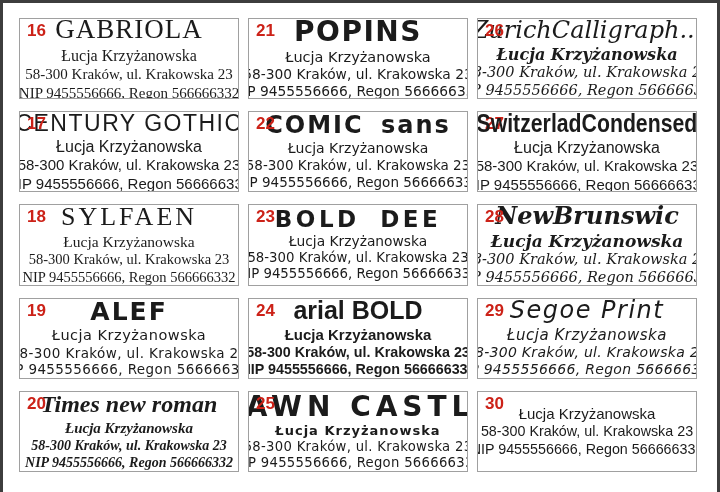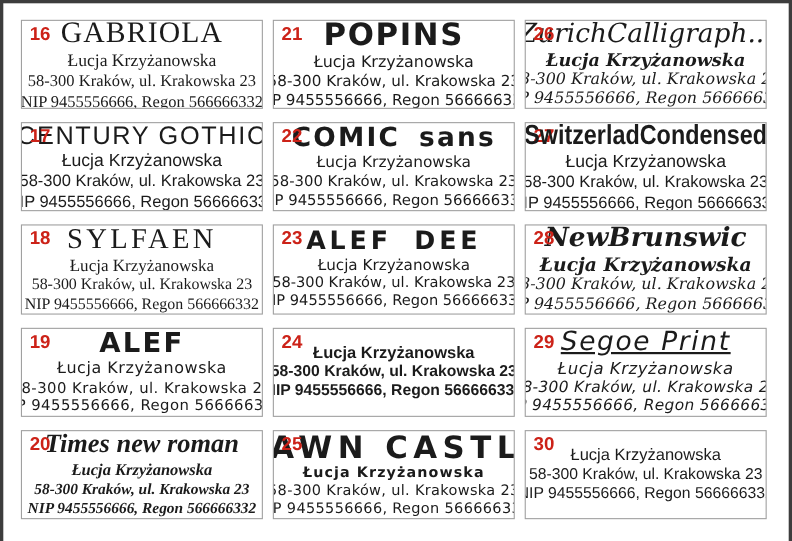--- a/index.html
+++ b/index.html
@@ -110,21 +110,21 @@
   .c27 .addr,.c27 .ids{font-size:15px;}
 
   
   .c28{font-family:"DejaVu Serif",serif;font-style:italic;}
   .c28 .title{font-size:24px;font-weight:bold;}
   .c28 .name{font-size:17px;font-weight:bold;}
   .c28 .addr,.c28 .ids{font-size:14.5px;}
 
   
   .c29{font-family:"DejaVu Sans",sans-serif;font-style:italic;}
-  .c29 .title{font-size:24px;letter-spacing:1.5px;text-decoration:underline;}
+  .c29 .title{font-size:24px;letter-spacing:1.5px;}
   .c29 .name{font-size:15px;letter-spacing:.5px;}
   .c29 .addr,.c29 .ids{font-size:14px;letter-spacing:.3px;}
 
   
   .c30 .title{font-size:27px;font-weight:bold;letter-spacing:.5px;}
   .c30 .name{font-size:15px;}
   .c30 .addr,.c30 .ids{font-size:14.3px;}
 </style>
 </head>
 <body>
@@ -182,21 +182,21 @@
   <div class="cell c18">
     <span class="num">18</span>
     <div class="title">SYLFAEN</div>
     <div class="line name">Łucja Krzyżanowska</div>
     <div class="line addr">58-300 Kraków, ul. Krakowska 23</div>
     <div class="line ids">NIP 9455556666, Regon 566666332</div>
   </div>
 
   <div class="cell c23">
     <span class="num">23</span>
-    <div class="title">ALEF DEE</div>
+    <div class="title">BOLD DEE</div>
     <div class="line name">Łucja Krzyżanowska</div>
     <div class="line addr">58-300 Kraków, ul. Krakowska 23</div>
     <div class="line ids">NIP 9455556666, Regon 566666332</div>
   </div>
 
   <div class="cell c28">
     <span class="num">28</span>
     <div class="title">NewBrunswic</div>
     <div class="line name">Łucja Krzyżanowska</div>
     <div class="line addr">58-300 Kraków, ul. Krakowska 23</div>
@@ -206,20 +206,21 @@
   <div class="cell c19">
     <span class="num">19</span>
     <div class="title">ALEF</div>
     <div class="line name">Łucja Krzyżanowska</div>
     <div class="line addr">58-300 Kraków, ul. Krakowska 23</div>
     <div class="line ids">NIP 9455556666, Regon 566666332</div>
   </div>
 
   <div class="cell c24">
     <span class="num">24</span>
+    <div class="title">arial BOLD</div>
     <div class="line name">Łucja Krzyżanowska</div>
     <div class="line addr">58-300 Kraków, ul. Krakowska 23</div>
     <div class="line ids">NIP 9455556666, Regon 566666332</div>
   </div>
 
   <div class="cell c29">
     <span class="num">29</span>
     <div class="title">Segoe Print</div>
     <div class="line name">Łucja Krzyżanowska</div>
     <div class="line addr">58-300 Kraków, ul. Krakowska 23</div>

